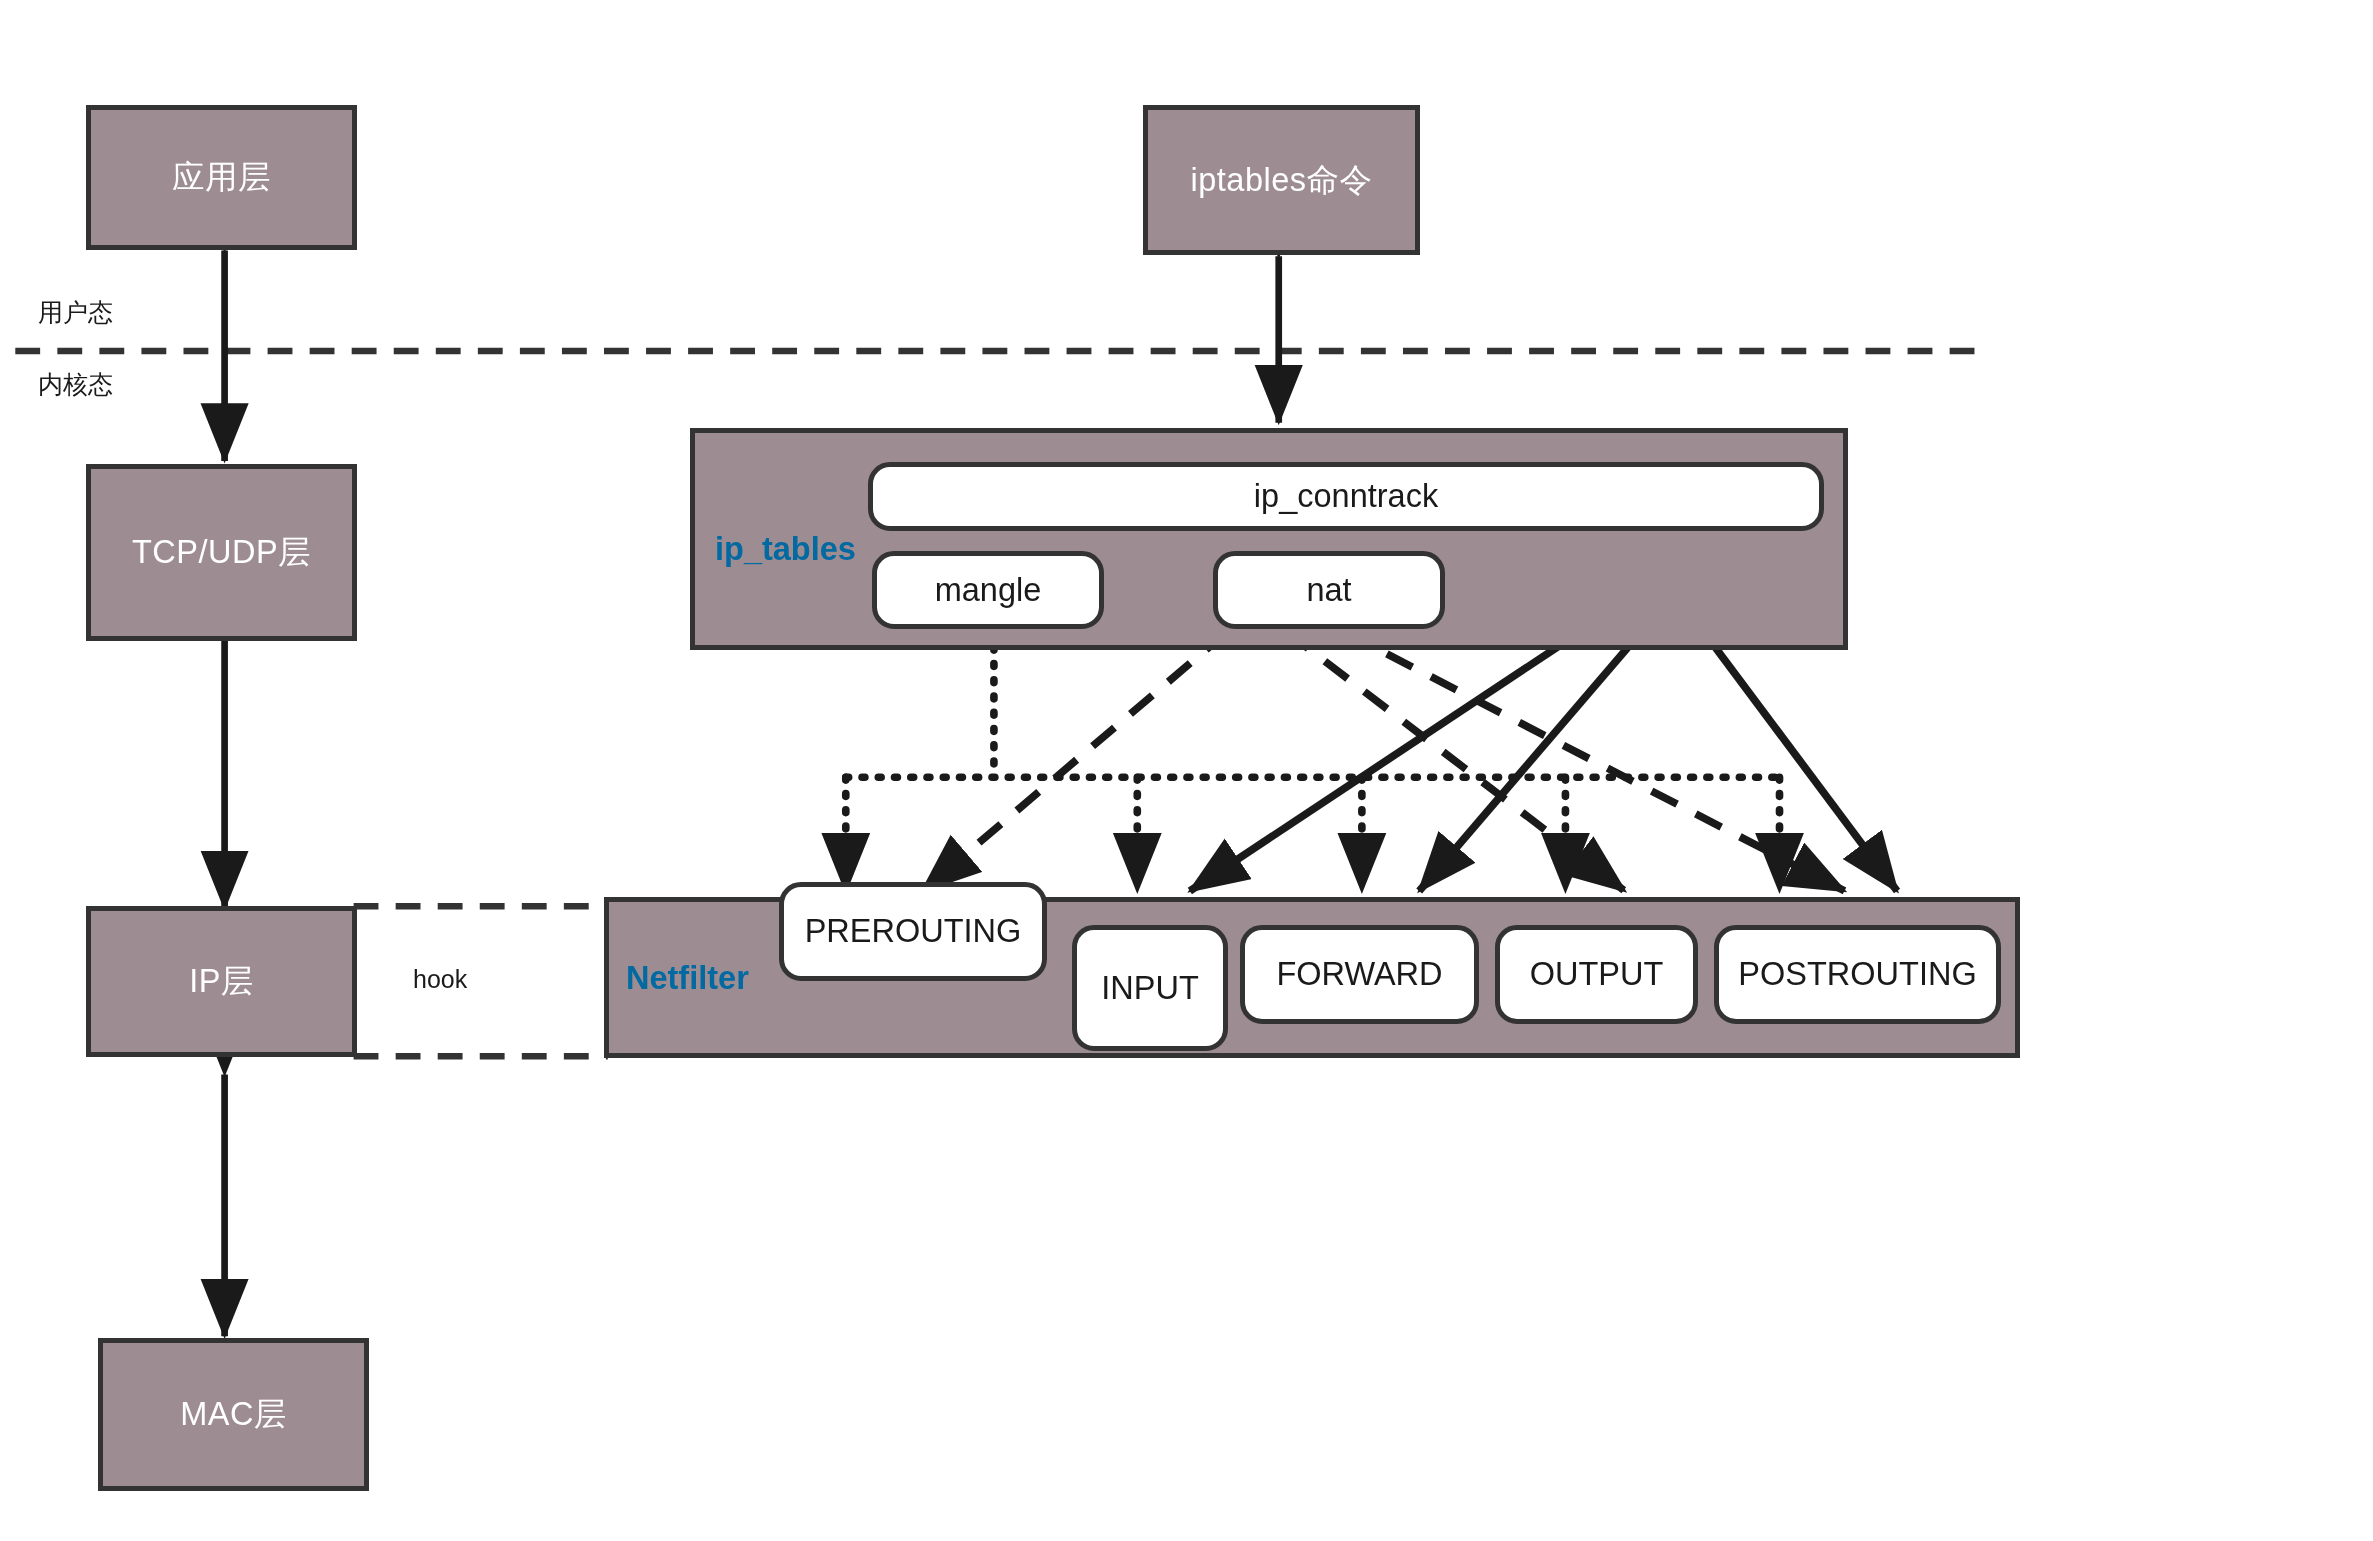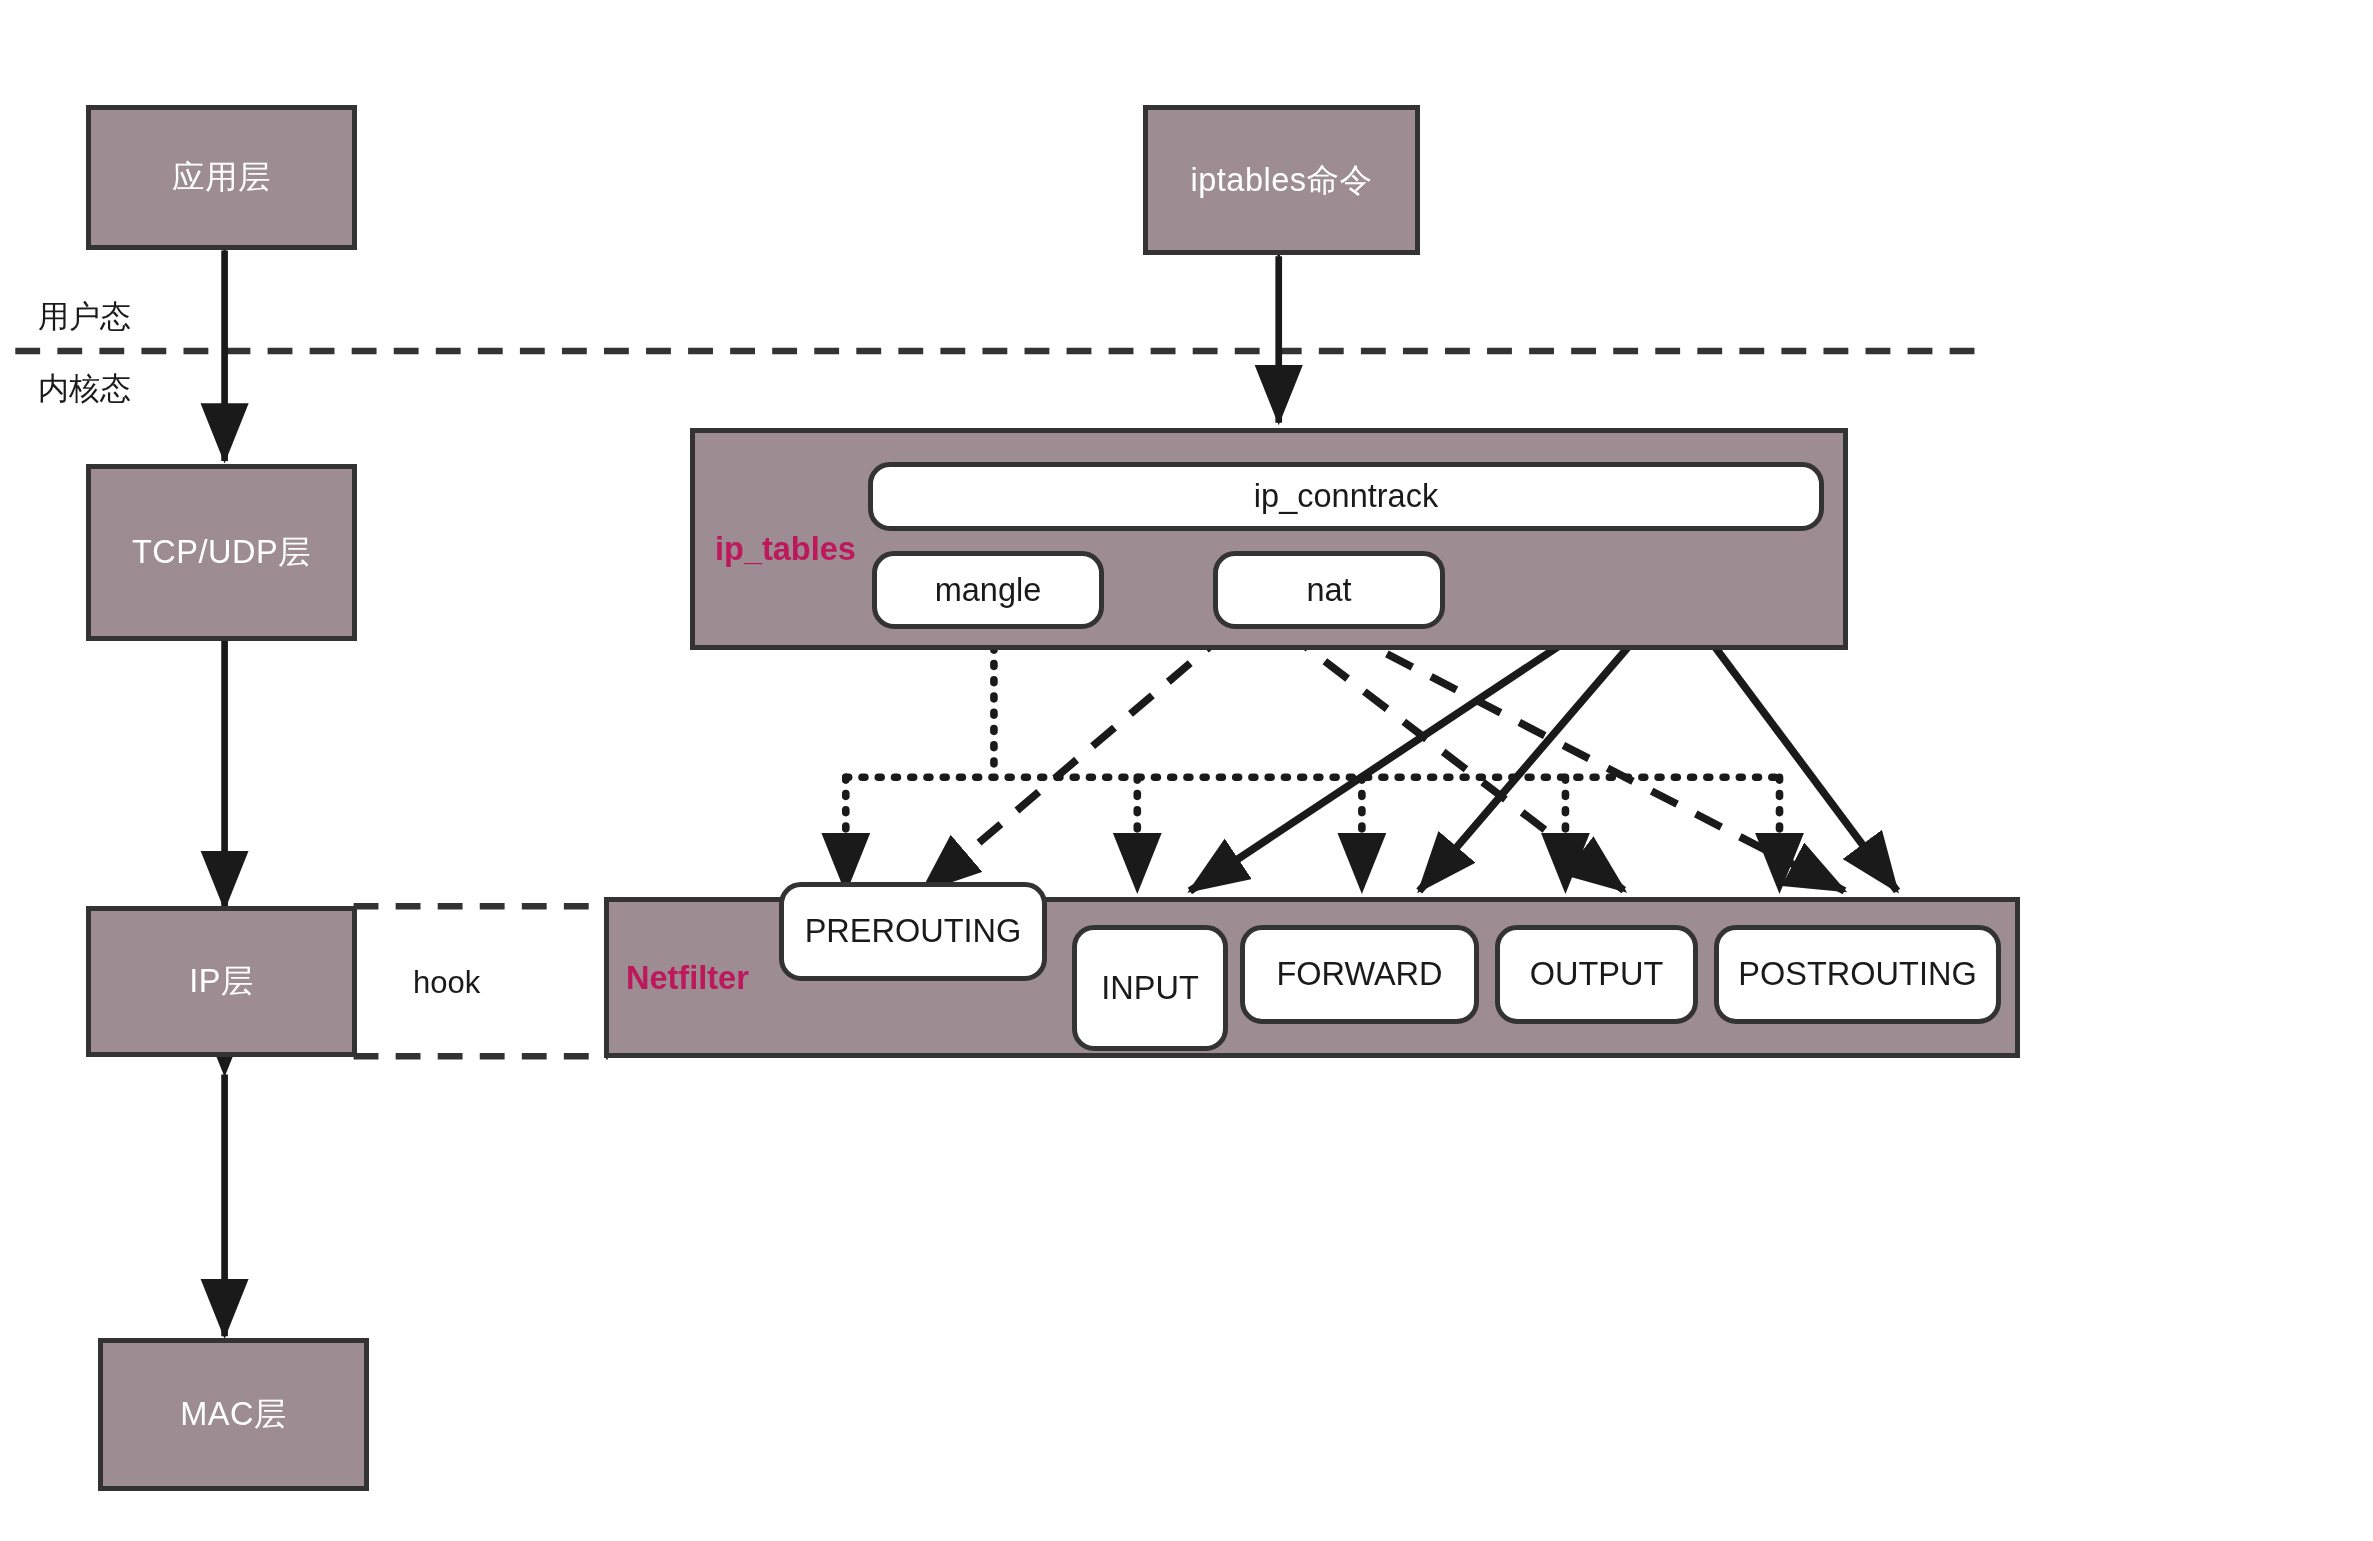--- a/index.html
+++ b/index.html
@@ -5,27 +5,27 @@
   html,body{margin:0;padding:0;background:#ffffff;}
   body{font-family:"Liberation Sans","DejaVu Sans",sans-serif;}
   #stage{position:relative;width:2373px;height:1542px;background:#ffffff;overflow:hidden;}
   svg#wires{position:absolute;left:0;top:0;width:2373px;height:1542px;pointer-events:none;}
 
   .fbox{position:absolute;background:#9d8d93;border:5.7px solid #333333;box-sizing:border-box;
         display:flex;align-items:center;justify-content:center;color:#ffffff;}
   .fbox span{font-size:32.5px;line-height:1;letter-spacing:0.5px;}
 
   .container{position:absolute;background:#9d8d93;border:5.7px solid #333333;box-sizing:border-box;}
-  .ctitle{position:absolute;color:#be185d;font-size:32.5px;font-weight:bold;white-space:nowrap;}
+  .ctitle{position:absolute;color:#0369a1;font-size:32.5px;font-weight:bold;white-space:nowrap;}
 
   .wbox{position:absolute;background:#ffffff;border:5.7px solid #333333;border-radius:22px;
         box-sizing:border-box;display:flex;align-items:center;justify-content:center;color:#1a1a1a;}
   .wbox span{font-size:32.5px;line-height:1;white-space:nowrap;}
 
-  .plainlabel{position:absolute;color:#1a1a1a;font-size:31px;white-space:nowrap;}
+  .plainlabel{position:absolute;color:#1a1a1a;font-size:25px;white-space:nowrap;}
 </style>
 </head>
 <body>
 
 <div id="stage">
 
   <svg id="wires" viewBox="0 0 2483 1613">
     <defs>
       <marker id="ah" markerWidth="9" markerHeight="9" refX="7.6" refY="3.2" orient="auto" markerUnits="strokeWidth">
         <path d="M0,0 L8,3.2 L0,6.4 z" fill="#1a1a1a"></path>

